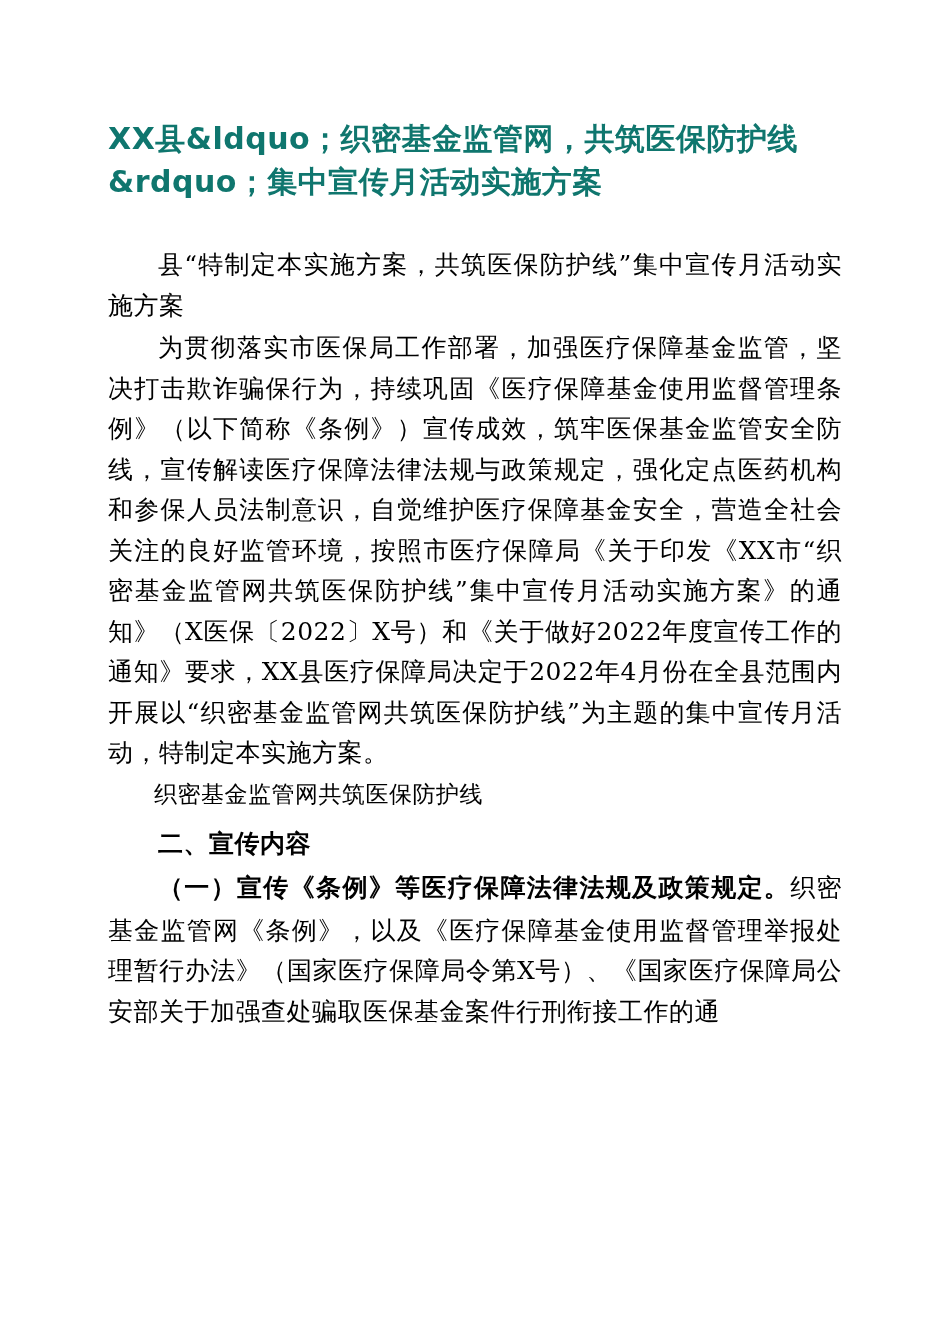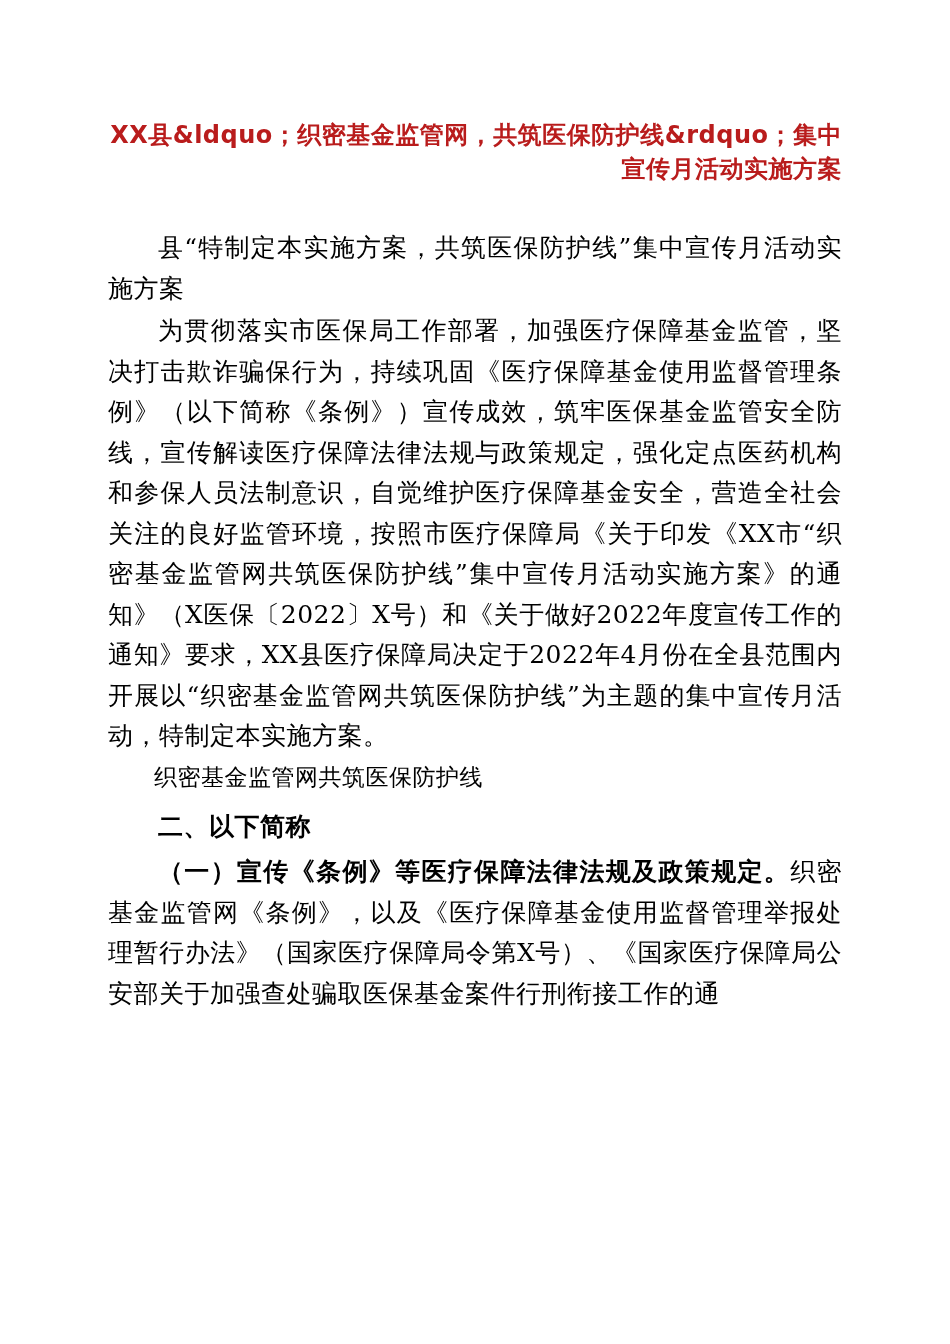--- a/index.html
+++ b/index.html
@@ -16,26 +16,26 @@
   .page {
     width: 950px;
     min-height: 1344px;
     box-sizing: border-box;
     padding: 118px 108px 40px 108px;
     background: #ffffff;
   }
   .doc-title {
     font-family: "DejaVu Sans", "Liberation Sans", sans-serif;
     font-weight: bold;
-    font-size: 24px;
+    font-size: 30px;
     line-height: 1.42;
-    text-align: right;
+    text-align: left;
     letter-spacing: 0.5px;
     margin: 0 0 42px 0;
-    color: #b91c1c;
+    color: #0f766e;
   }
   p.body-text {
     font-size: 25px;
     line-height: 1.62;
     margin: 0 0 2px 0;
     text-align: justify;
     text-justify: inter-ideograph;
     text-indent: 2em;
     letter-spacing: 0.5px;
   }
@@ -52,35 +52,35 @@
     letter-spacing: 0.5px;
   }
   p.plain-line {
     font-size: 23px;
     line-height: 1.6;
     margin: 0 0 6px 0;
     text-indent: 2em;
     letter-spacing: 0.5px;
   }
   .sub-strong {
-    font-family: Liberation Sans, sans-serif;
+    font-family: Liberation Mono, monospace;
     font-weight: bold;
   }
 </style>
 </head>
 <body>
 
 <div class="page">
 
   <h1 class="doc-title">XX县&amp;ldquo；织密基金监管网，共筑医保防护线&amp;rdquo；集中宣传月活动实施方案</h1>
 
   <p class="body-text">县“特制定本实施方案，共筑医保防护线”集中宣传月活动实施方案</p>
 
   <p class="body-text">为贯彻落实市医保局工作部署，加强医疗保障基金监管，坚决打击欺诈骗保行为，持续巩固《医疗保障基金使用监督管理条例》（以下简称《条例》）宣传成效，筑牢医保基金监管安全防线，宣传解读医疗保障法律法规与政策规定，强化定点医药机构和参保人员法制意识，自觉维护医疗保障基金安全，营造全社会关注的良好监管环境，按照市医疗保障局《关于印发《XX市“织密基金监管网共筑医保防护线”集中宣传月活动实施方案》的通知》（X医保〔2022〕X号）和《关于做好2022年度宣传工作的通知》要求，XX县医疗保障局决定于2022年4月份在全县范围内开展以“织密基金监管网共筑医保防护线”为主题的集中宣传月活动，特制定本实施方案。</p>
 
 
   <p class="plain-line">织密基金监管网共筑医保防护线</p>
 
-  <h2 class="section-heading">二、以下简称</h2>
+  <h2 class="section-heading">二、宣传内容</h2>
 
   <p class="body-text tight"><span class="sub-strong">（一）宣传《条例》等医疗保障法律法规及政策规定。</span><span>织密基金监管网《条例》，以及《医疗保障基金使用监督管理举报处理暂行办法》（国家医疗保障局令第X号）、《国家医疗保障局公安部关于加强查处骗取医保基金案件行刑衔接工作的通</span></p>
 
 </div>
 
 </body></html>

